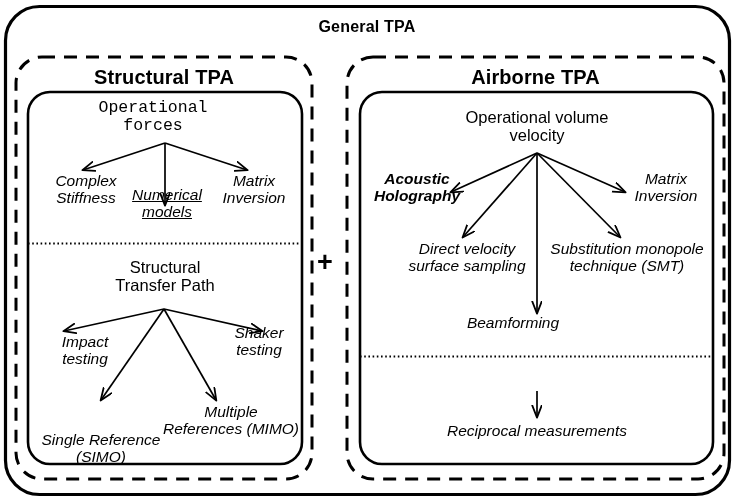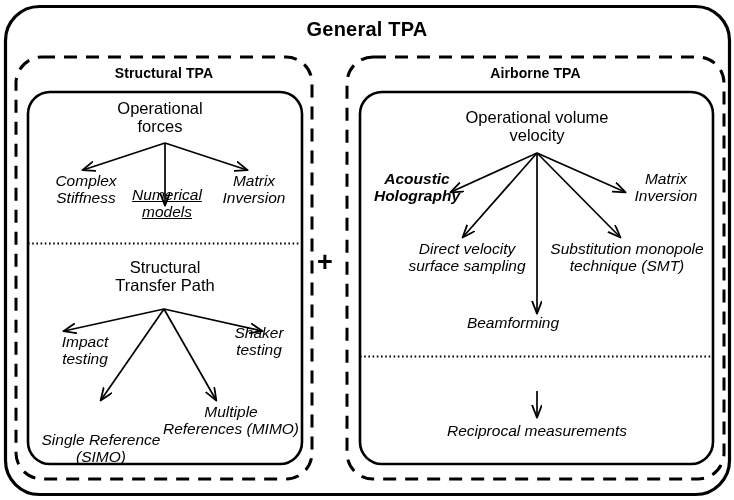--- a/index.html
+++ b/index.html
@@ -24,26 +24,26 @@
     height: 500px;
   }
   .lbl {
     position: absolute;
     text-align: center;
     line-height: 1.12;
     white-space: pre-line;
     color: #000;
   }
   .title-outer {
-    font-size: 20px;
+    font-size: 16px;
     font-weight: bold;
     letter-spacing: 0.2px;
   }
   .title-group {
-    font-size: 14px;
+    font-size: 20px;
     font-weight: bold;
     letter-spacing: 0.1px;
   }
   .node-head {
     font-size: 16.5px;
     font-weight: normal;
   }
   .leaf {
     font-size: 15.5px;
     font-style: italic;
@@ -102,21 +102,21 @@
   </svg>
 
   <div class="lbl title-outer" style="left:0;top:18px;width:734px;">General TPA</div>
 
   <div class="lbl title-group" style="left:16px;top:66px;width:296px;">Structural TPA</div>
 
   <div class="lbl title-group" style="left:347px;top:66px;width:377px;">Airborne TPA</div>
 
   <div class="plus-sign" style="left:317px;top:249px;">+</div>
 
-  <div class="lbl node-head" style="left:70px;top:99px;width:180px;">Operational
+  <div class="lbl node-head" style="left:63px;top:99px;width:180px;font-family:Liberation Mono, monospace;">Operational
 forces</div>
 
   <div class="lbl leaf" style="left:36px;top:172px;width:100px;">Complex
 Stiffness</div>
 
   <div class="lbl leaf" style="left:112px;top:186px;width:110px;text-decoration:underline;">Numerical
 models</div>
 
   <div class="lbl leaf" style="left:204px;top:172px;width:100px;">Matrix
 Inversion</div>

